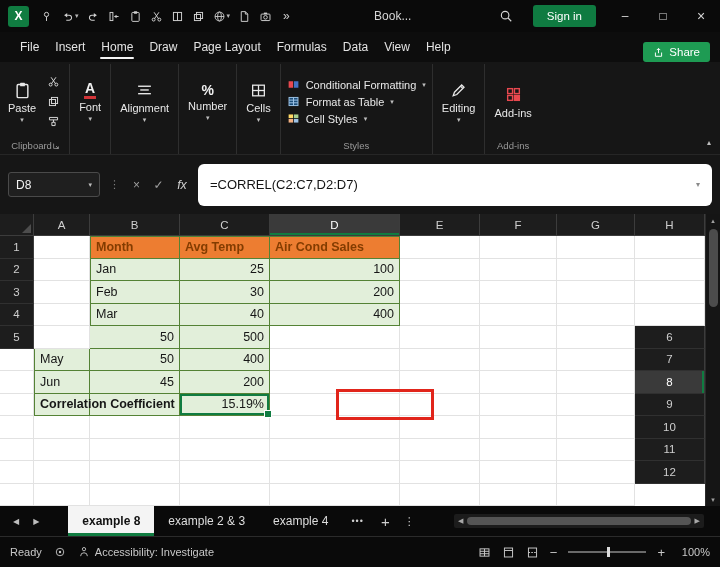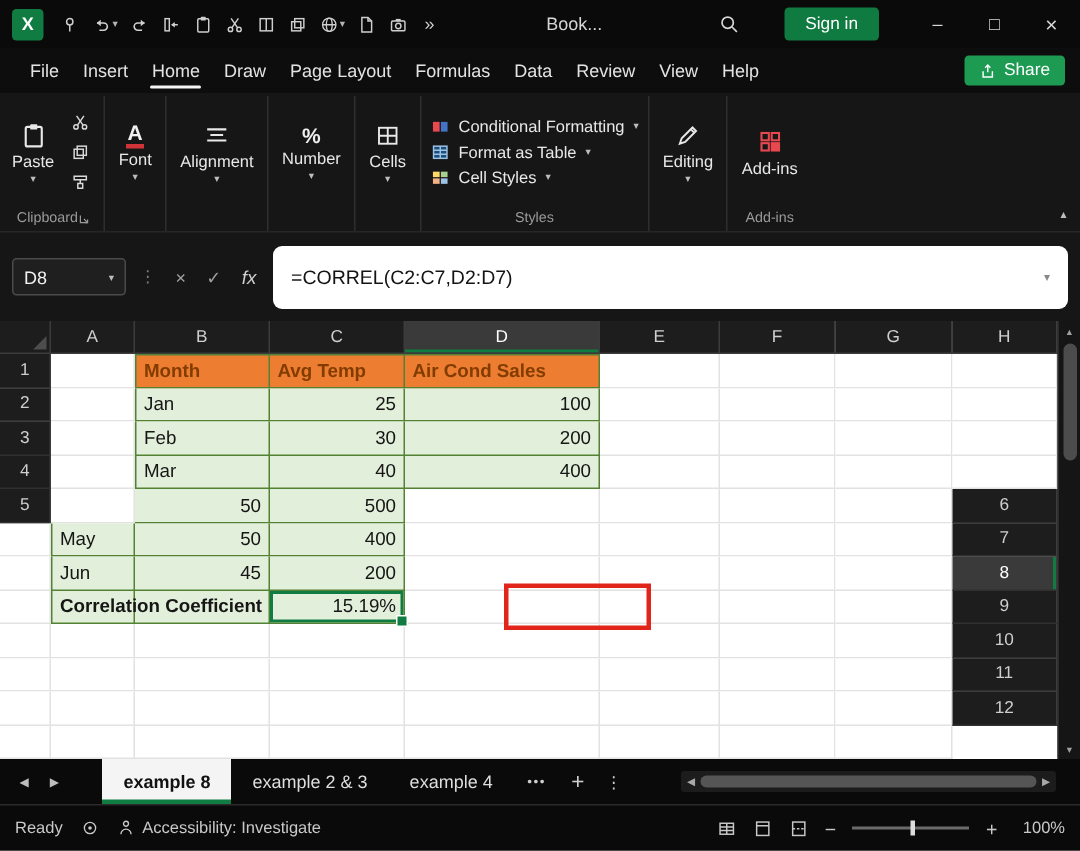--- a/index.html
+++ b/index.html
@@ -17,26 +17,26 @@
   .logo{width:21px;height:21px;border-radius:3px;background:var(--accent-green);color:#fff;font-weight:700;font-size:12px;display:flex;align-items:center;justify-content:center;margin-right:7px;}
   .qat{display:flex;align-items:center;}
   .qicon{height:26px;padding:0 4px;display:flex;align-items:center;justify-content:center;color:#cfcfcf;}
   .qicon svg{width:13px;height:13px;}
   .qcaret{font-size:7px;color:#b5b5b5;margin-left:1px;}
   .overflow{color:#cfcfcf;font-size:12px;padding:0 7px;}
   .tb-title{color:#d6d6d6;font-size:12px;white-space:nowrap;}
   .spacer{flex:1;}
   .iconbtn{height:32px;padding:0 10px;display:flex;align-items:center;color:#d6d6d6;}
   .iconbtn svg{width:14px;height:14px;}
-  .signin{background:var(--signin-green);color:#fff;font-size:11.5px;padding:5px 14px;border:none;border-radius:3px;margin:0 20px;font-family:inherit;}
+  .signin{background:var(--signin-green);color:#fff;font-size:11.5px;padding:5px 14px;border:none;border-radius:3px;margin:0 10px;font-family:inherit;}
   .wctl{width:38px;height:32px;display:flex;align-items:center;justify-content:center;color:#d6d6d6;font-size:12px;}
   .wctl.close{font-size:14px;}
 
   
-  .menubar{height:30px;background:#0d0d0d;display:flex;align-items:center;padding-left:12px;flex:none;}
+  .menubar{height:30px;background:#0d0d0d;display:flex;align-items:flex-end;padding-left:12px;flex:none;}
   .menu-item{position:relative;padding:0 8px;height:30px;display:flex;align-items:center;color:#e3e3e3;font-size:12px;white-space:nowrap;}
   .menu-item.active::after{content:"";position:absolute;left:7px;right:7px;bottom:3px;height:2.5px;background:#f5f5f5;border-radius:2px;}
   .share-btn{margin-left:auto;margin-right:10px;background:var(--share-green);color:#fff;font-size:11.5px;border:none;border-radius:3px;padding:4px 10px;display:flex;align-items:center;gap:5px;font-family:inherit;}
   .share-btn svg{width:11px;height:11px;}
 
   
   .ribbon{height:92px;background:#161616;display:flex;padding:2px 2px 0 2px;position:relative;flex:none;}
   .rgroup{display:flex;flex-direction:column;padding:2px 6px 0 6px;}
   .rgroup + .rgroup{border-left:1px solid #2e2e2e;}
   .rg-body{flex:1;display:flex;align-items:center;justify-content:center;gap:7px;}
@@ -52,21 +52,21 @@
   .fonticon{font-size:14px;font-weight:700;color:#f0f0f0;border-bottom:3px solid #D13438;line-height:1.1;padding:0 1px;}
   .pct{font-size:14px;font-weight:700;color:#f0f0f0;}
   .caret{font-size:7px;color:#bdbdbd;line-height:1;}
   .styles-col{display:flex;flex-direction:column;justify-content:center;gap:4px;}
   .style-btn{display:flex;align-items:center;gap:6px;color:#e8e8e8;font-size:11px;white-space:nowrap;}
   .style-btn svg{width:13px;height:13px;flex:none;}
   .ribbon-collapse{position:absolute;right:9px;bottom:7px;color:#bdbdbd;font-size:8px;}
 
   
   .formulabar{height:60px;background:#161616;display:flex;align-items:center;padding:0 8px;gap:7px;border-top:1px solid #262626;flex:none;}
-  .namebox{width:76px;height:25px;background:#1f1f1f;border:1px solid #4a4a4a;border-radius:3px;display:flex;align-items:center;padding:0 7px;color:#f2f2f2;font-size:12px;}
+  .namebox{width:92px;height:25px;background:#1f1f1f;border:1px solid #4a4a4a;border-radius:3px;display:flex;align-items:center;padding:0 7px;color:#f2f2f2;font-size:12px;}
   .nb-caret{margin-left:auto;font-size:7px;color:#bdbdbd;}
   .fb-kebab{color:#7f7f7f;font-size:11px;padding:0 2px;}
   .fb-ico{color:#9f9f9f;font-size:12px;width:15px;text-align:center;}
   .fb-fx{font-style:italic;font-size:12.5px;color:#cfcfcf;width:18px;text-align:center;}
   .fb-input{flex:1;height:42px;background:#fff;border-radius:6px;display:flex;align-items:center;padding:0 12px;font-size:13px;color:#141414;}
   .fb-expand{margin-left:auto;color:#8a8a8a;font-size:8px;}
 
   
   .sheet{position:relative;height:292px;background:#fff;flex:none;}
   #grid{display:grid;width:705px;height:292px;}
@@ -217,21 +217,20 @@
   </div>
 
   <div class="menubar">
     <div class="menu-item">File</div>
     <div class="menu-item">Insert</div>
     <div class="menu-item active">Home</div>
     <div class="menu-item">Draw</div>
     <div class="menu-item">Page Layout</div>
     <div class="menu-item">Formulas</div>
     <div class="menu-item">Data</div>
-    <div class="menu-item">Review</div>
     <div class="menu-item">View</div>
     <div class="menu-item">Help</div>
     <button class="share-btn">
         <svg viewBox="0 0 16 16" fill="none" stroke="currentColor" stroke-width="1.4">
           <path d="M8 9 V2.5"></path>
           <polyline points="5.5,4.5 8,2 10.5,4.5"></polyline>
           <path d="M3.5 8 v5.5 h9 V8"></path>
         </svg>
         <span>Share</span>
       </button>

